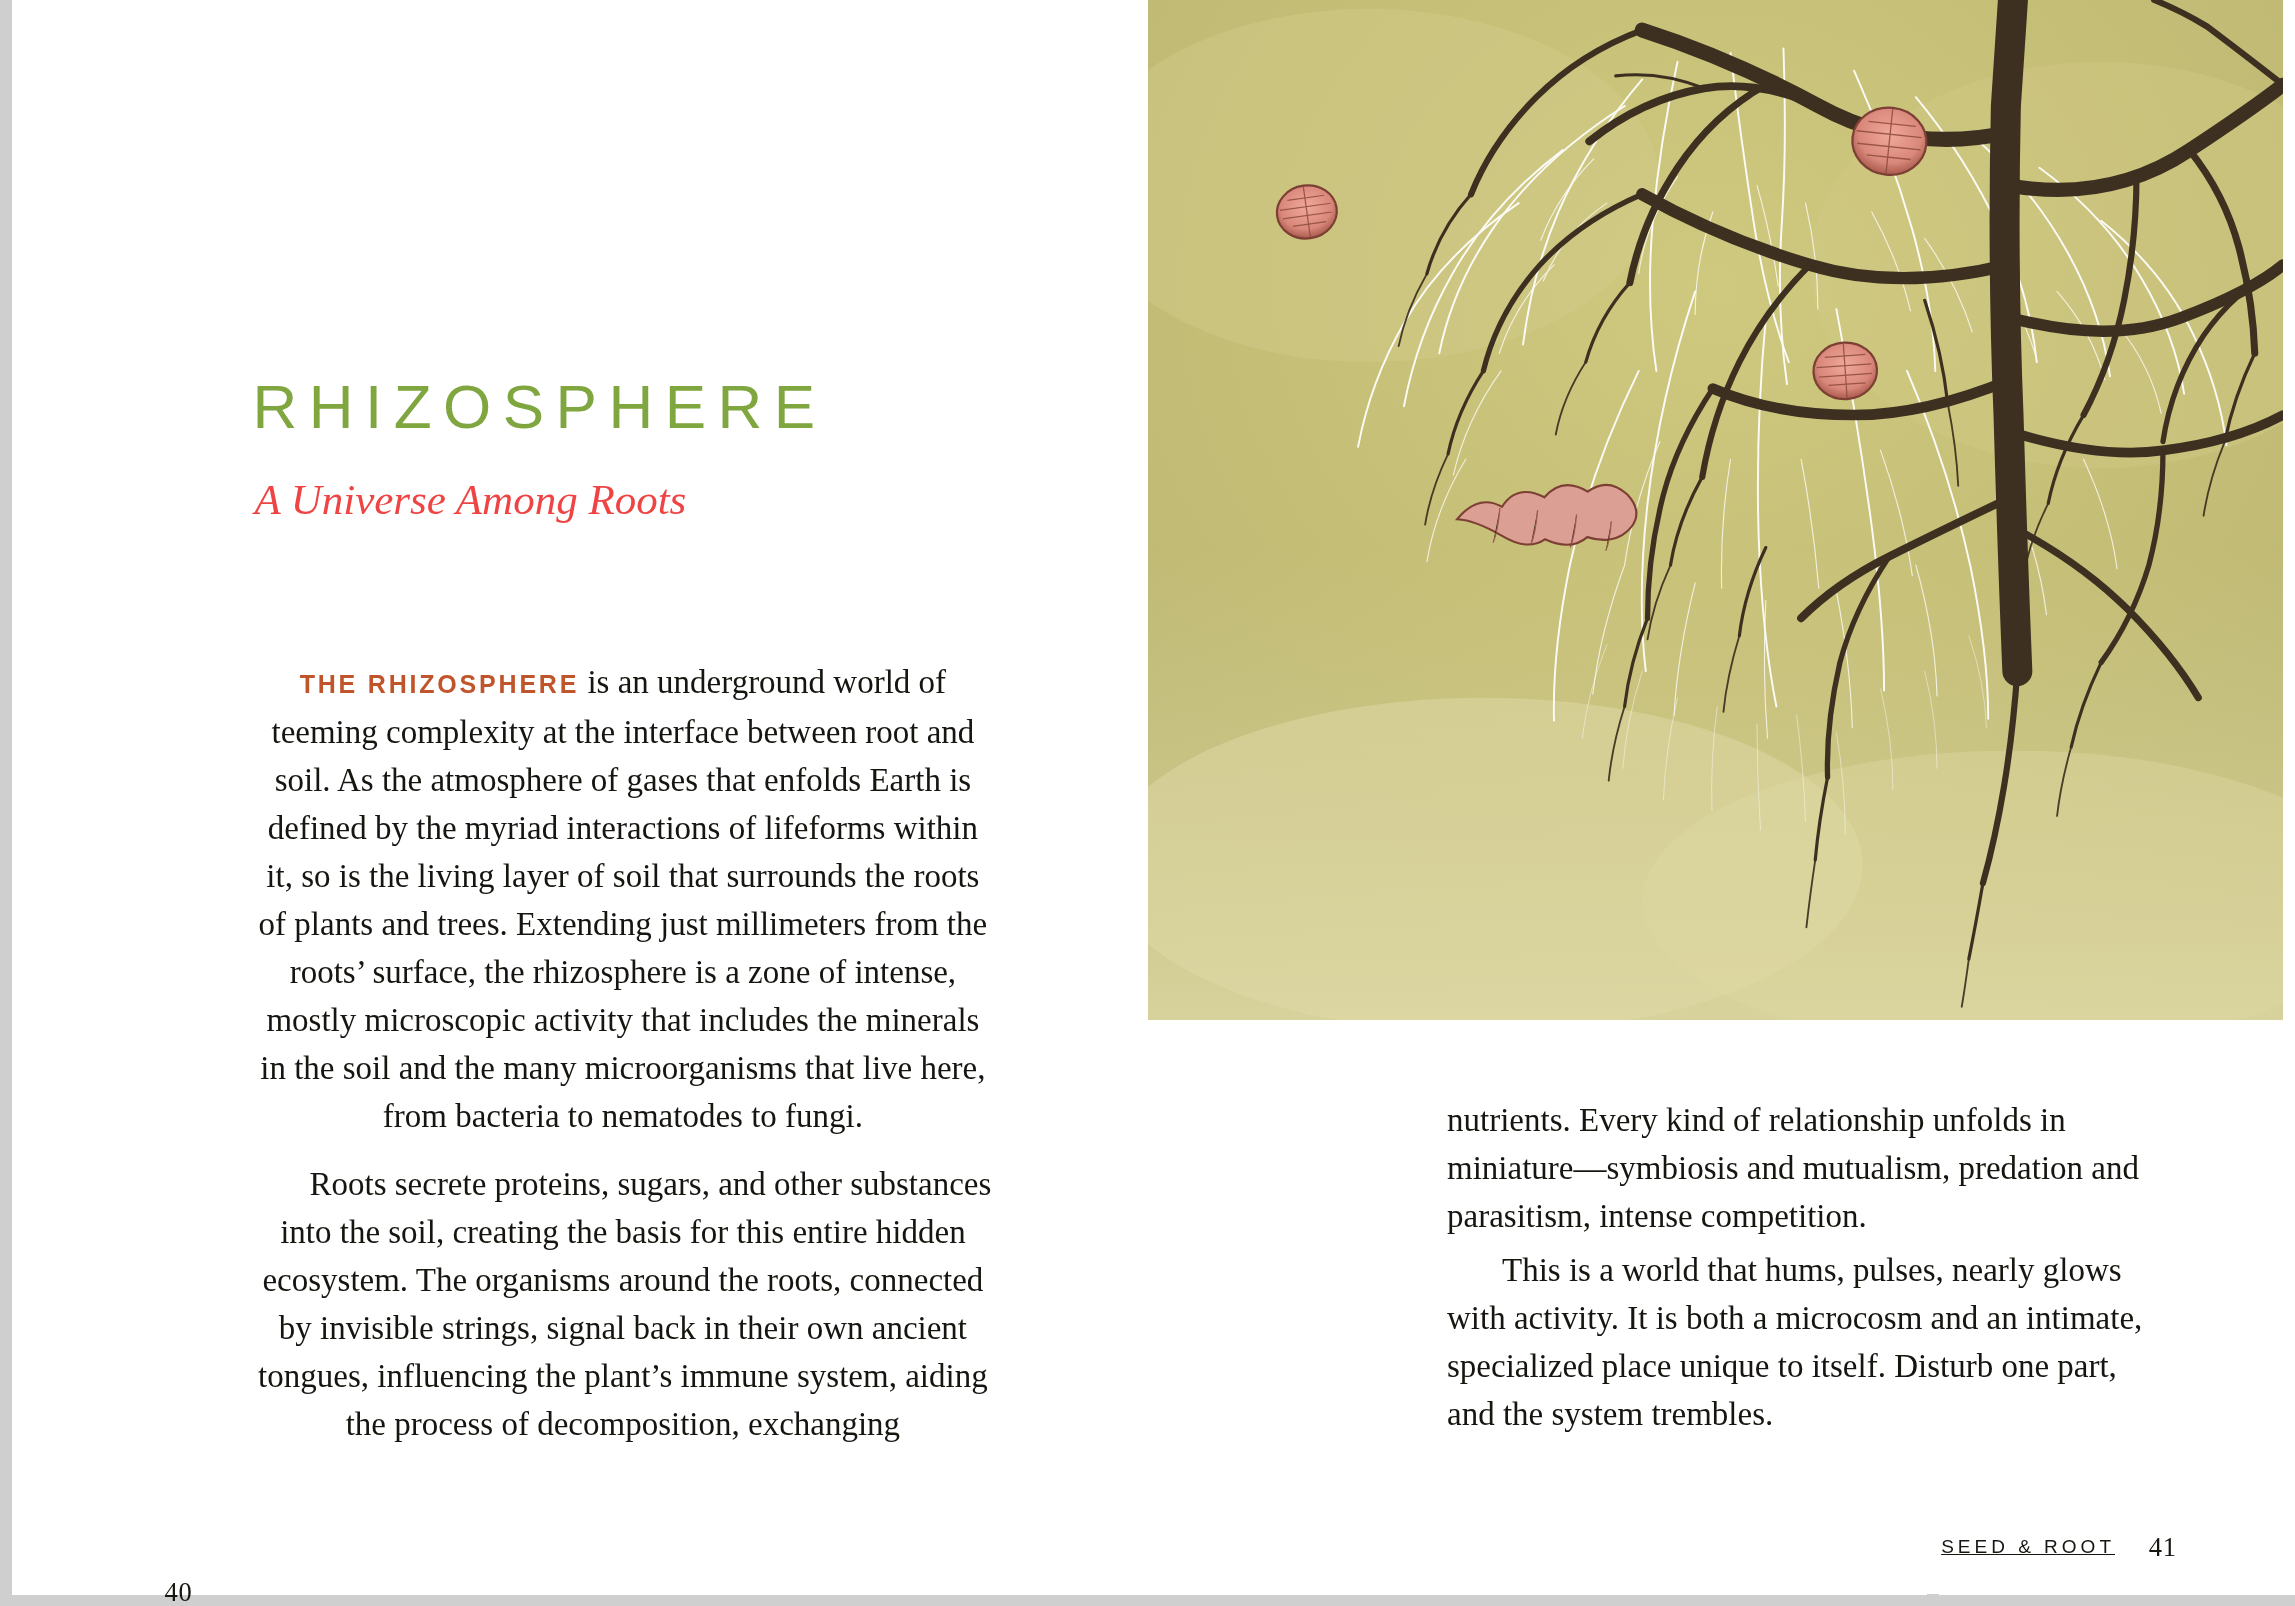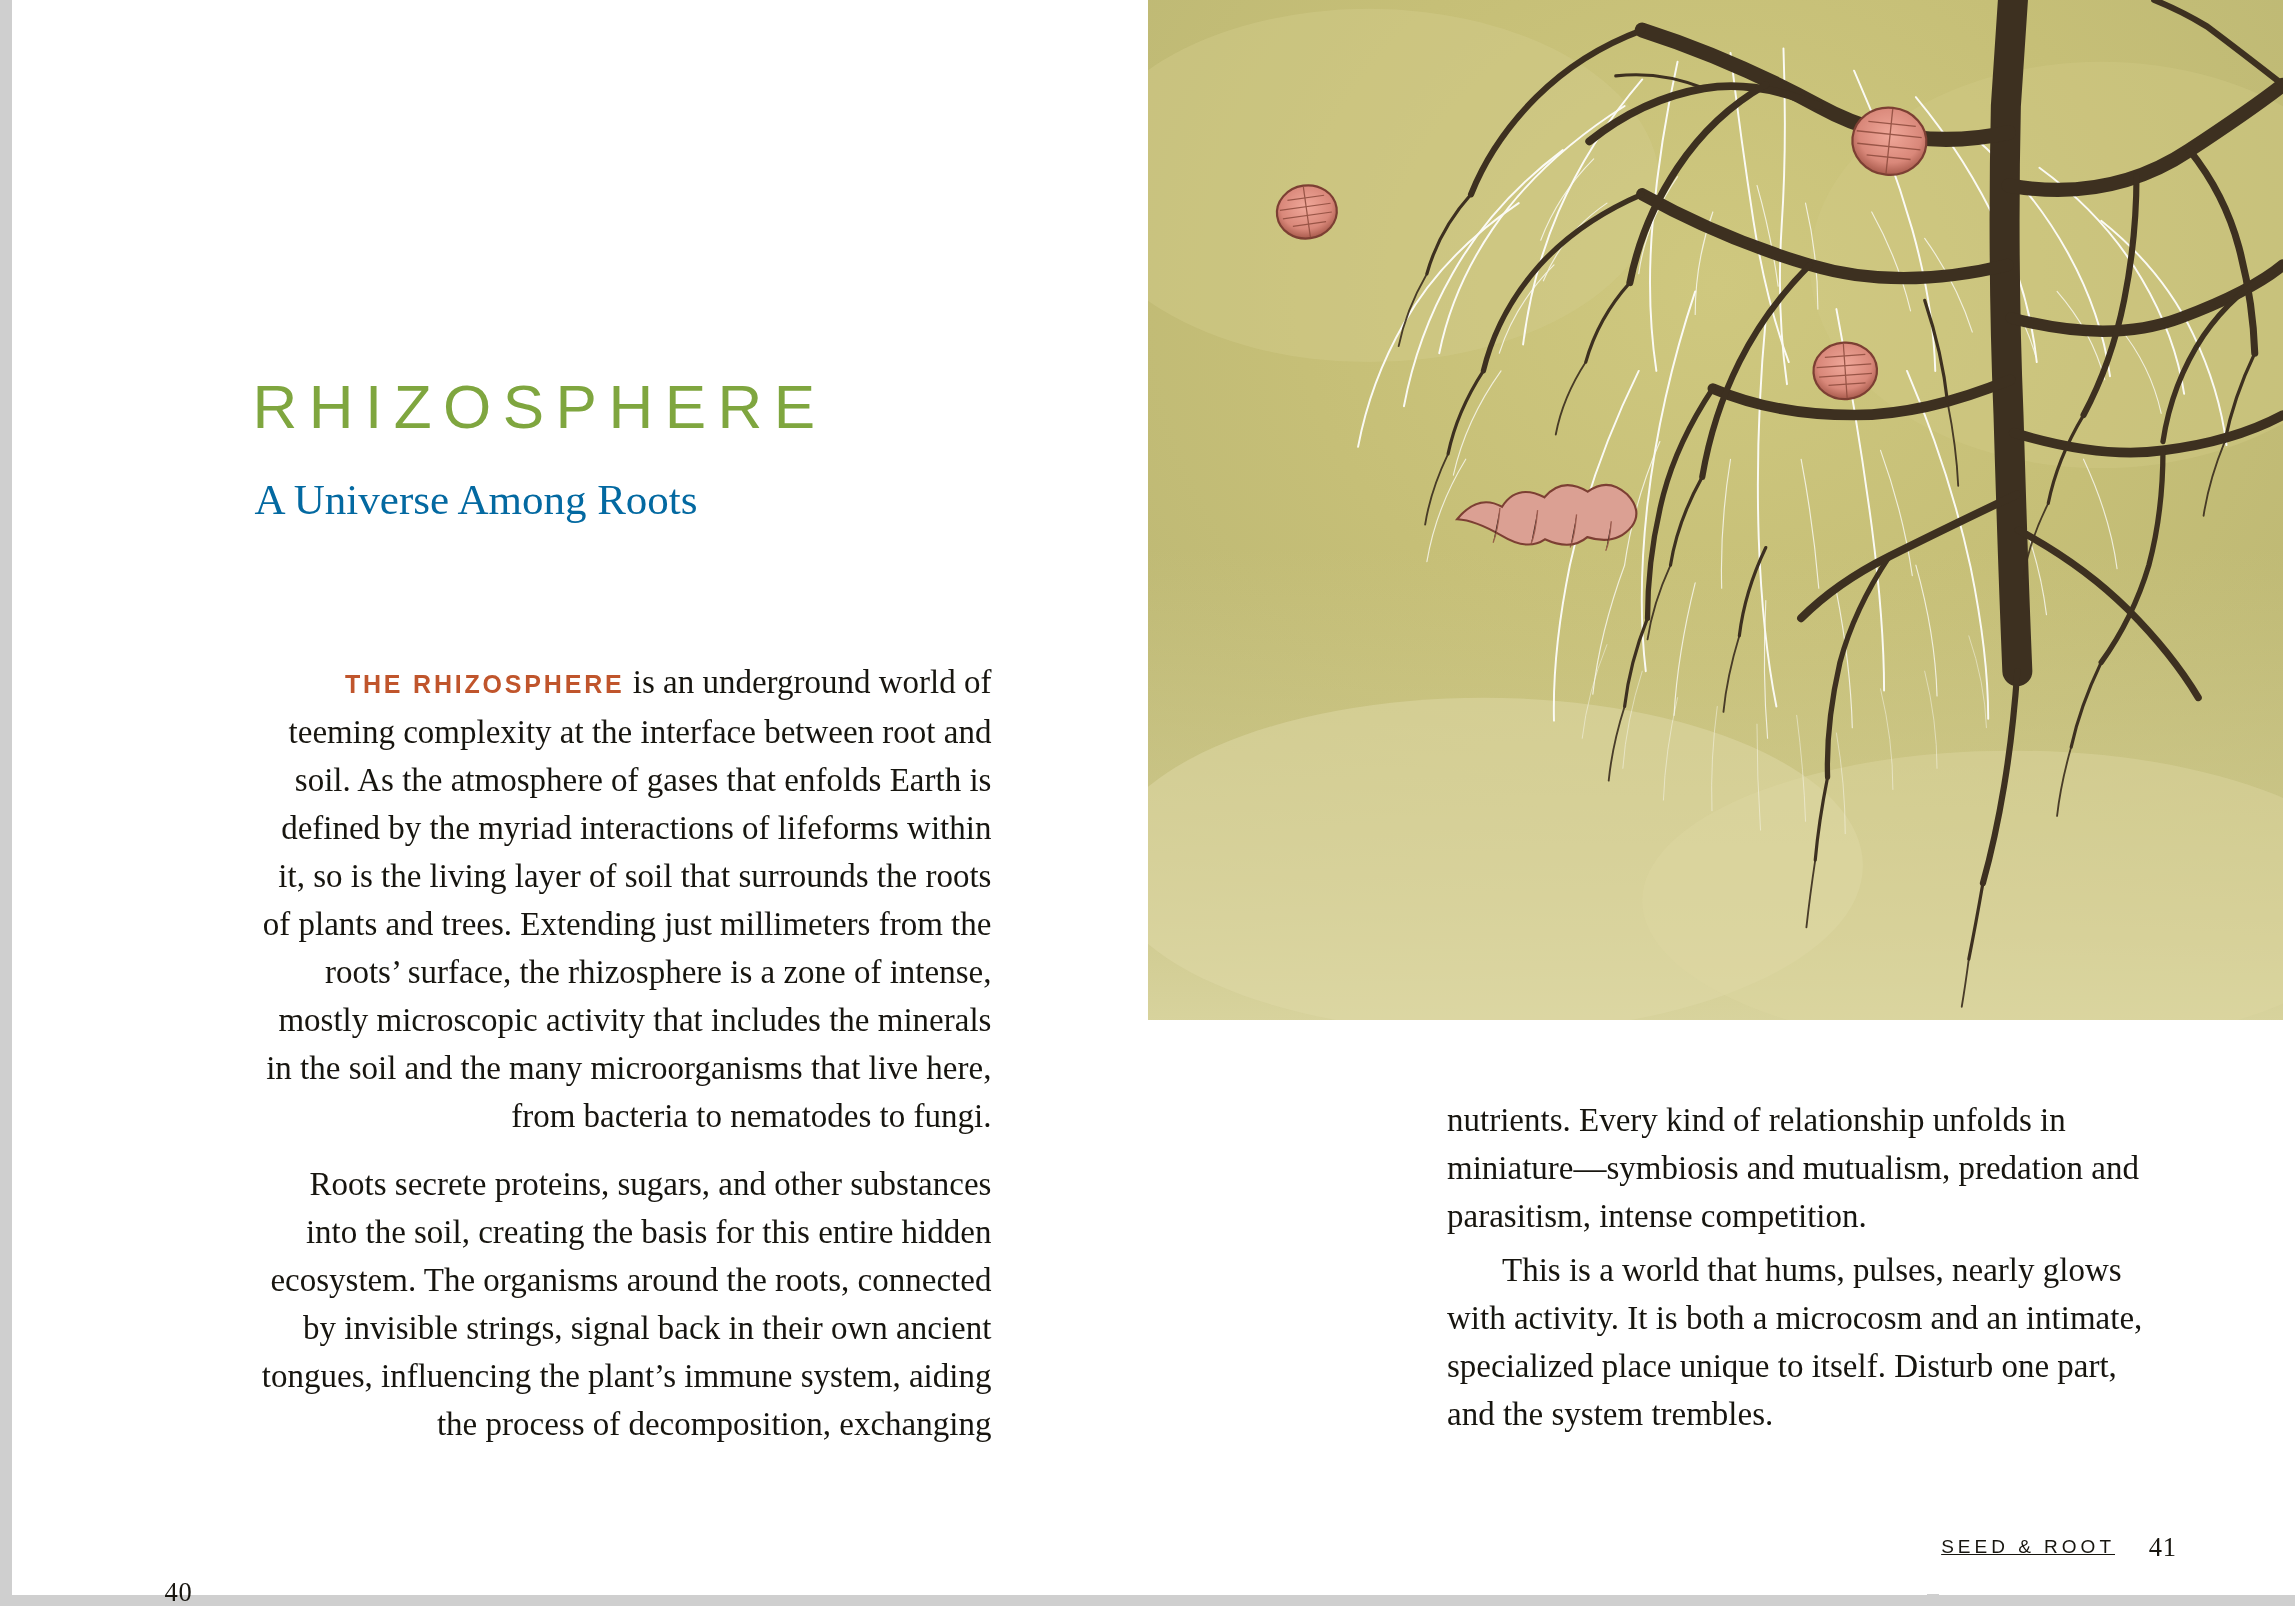--- a/index.html
+++ b/index.html
@@ -57,34 +57,35 @@
     font-size: 62px;
     letter-spacing: 11.5px;
     color: #7fa63f;
     white-space: nowrap;
   }
   .subtitle {
     position: absolute;
     left: 242px;
     top: 475px;
     font-family: "Liberation Serif", serif;
+    font-style: italic;
     font-size: 43px;
-    color: #0369a1;
+    color: #ef4444;
     white-space: nowrap;
   }
   .body-left {
     position: absolute;
     left: 242px;
     top: 658px;
     width: 737px;
     font-family: "Liberation Serif", serif;
     font-size: 33px;
     line-height: 48px;
     color: #17150f;
-    text-align: right;
+    text-align: center;
   }
   .body-left p { margin: 0; }
   .body-left p.indent { text-indent: 55px; margin-top: 20px; }
   .dropcap-run {
     font-family: "Liberation Sans", sans-serif;
     font-size: 25px;
     letter-spacing: 2.8px;
     font-weight: 700;
     color: #c0552c;
   }

